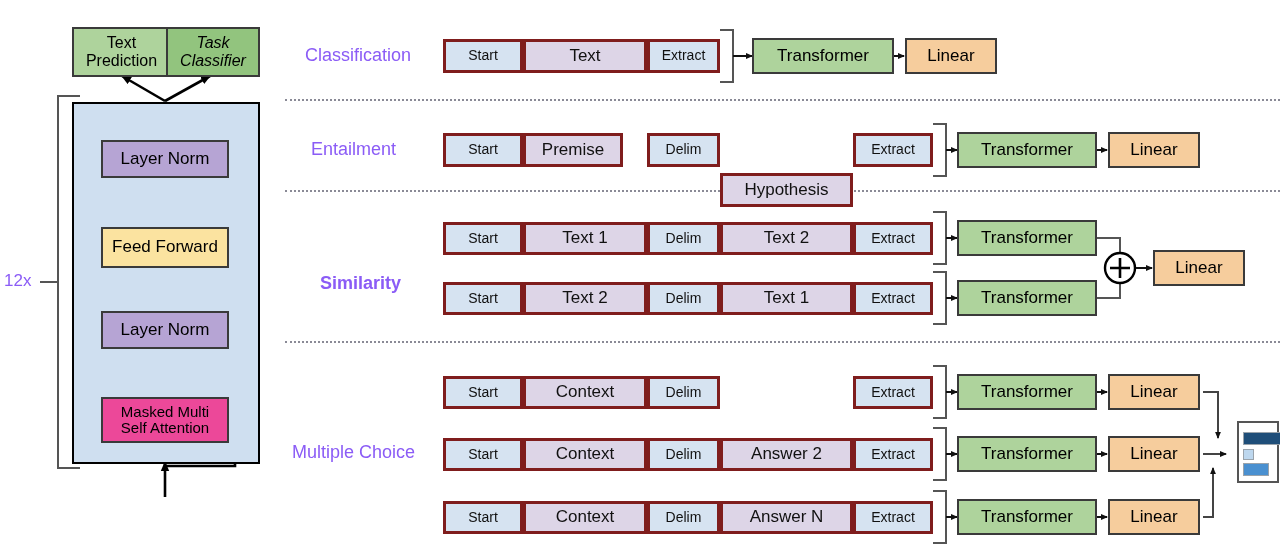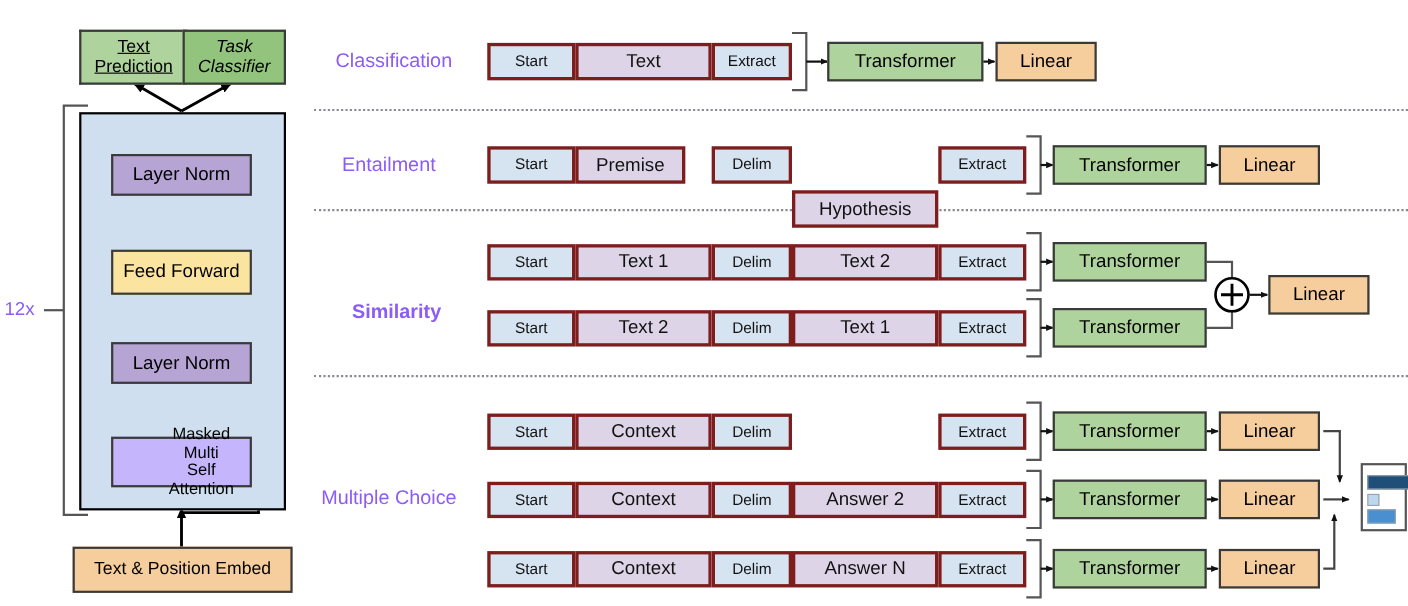--- a/index.html
+++ b/index.html
@@ -11,21 +11,21 @@
        justify-content:center;text-align:center;line-height:1.1;}
   .seqcell{border:3px solid #7f1d1d;font-size:14px;color:#111;}
   .seqcell.blue{background:#d6e3f1;}
   .seqcell.purple{background:#ddd5e7;}
   .bigbox{border:2px solid #3a3a3a;font-size:17px;}
   .green{background:#aed39c;}
   .green-dark{background:#92c47e;}
   .orange{background:#f6cd9d;}
   .purpleb{background:#b6a4d4;}
   .yellow{background:#fbe3a0;}
-  .pink{background:#c4b5fd;padding-left:36px;}
+  .pink{background:#ec4899;}
   .lblue-panel{background:#cfdff0;}
   .rowlabel{position:absolute;font-size:18px;color:#8b5cf6;white-space:nowrap;}
   .dotsep{position:absolute;height:0;border-top:2px dotted #8a8a96;}
 </style>
 </head>
 <body>
 
 <div id="root">
 
   <svg id="canvas">
@@ -137,42 +137,39 @@
       <path d="M1203,392 L1218,392 L1218,438" marker-end="url(#ah)"></path>
       <path d="M1203,454 L1226,454" marker-end="url(#ah)"></path>
       <path d="M1203,517 L1213,517 L1213,468" marker-end="url(#ah)"></path>
     </g>
 
     <rect x="1238" y="422" width="40" height="60" fill="#fff" stroke="#555" stroke-width="2"></rect>
   </svg>
 
   <div class="blk bigbox lblue-panel" style="left:72px;top:102px;width:188px;height:362px;border:2px solid #000;"></div>
 
-  <div class="blk bigbox green" style="left:72px;top:27px;width:98px;height:50px;border-right:1px solid #000;text-decoration:underline;">
+  <div class="blk bigbox green" style="left:72px;top:27px;width:98px;height:50px;border-right:1px solid #000;">
     <span style="font-size:16px;">Text Prediction</span>
   </div>
   <div class="blk bigbox green-dark" style="left:166px;top:27px;width:94px;height:50px;font-style:italic;">
     <span style="font-size:16px;">Task Classifier</span>
   </div>
 
   <div class="blk bigbox purpleb" style="left:101px;top:140px;width:128px;height:38px;">
     <span>Layer Norm</span>
   </div>
   <div class="blk bigbox yellow" style="left:101px;top:227px;width:128px;height:41px;">
     <span>Feed Forward</span>
   </div>
   <div class="blk bigbox purpleb" style="left:101px;top:311px;width:128px;height:38px;">
     <span>Layer Norm</span>
   </div>
   <div class="blk bigbox pink" style="left:101px;top:397px;width:128px;height:46px;flex-direction:column;font-size:15px;">
     <span>Masked Multi</span>
     <span>Self Attention</span>
-  </div>
-  <div class="blk bigbox orange" style="left:66px;top:497px;width:200px;height:42px;">
-    <span style="font-size:16px;">Text &amp; Position Embed</span>
   </div>
   <div class="rowlabel" style="left:4px;top:271px;font-size:17px;">12x</div>
 
   <div class="dotsep" style="left:285px;top:99px;width:995px;"></div>
   <div class="dotsep" style="left:285px;top:190px;width:995px;"></div>
   <div class="dotsep" style="left:285px;top:341px;width:995px;"></div>
 
   <div class="rowlabel" style="left:305px;top:45px;">Classification</div>
   <div class="rowlabel" style="left:311px;top:139px;">Entailment</div>
   <div class="rowlabel" style="left:320px;top:273px;font-weight:bold;">Similarity</div>

